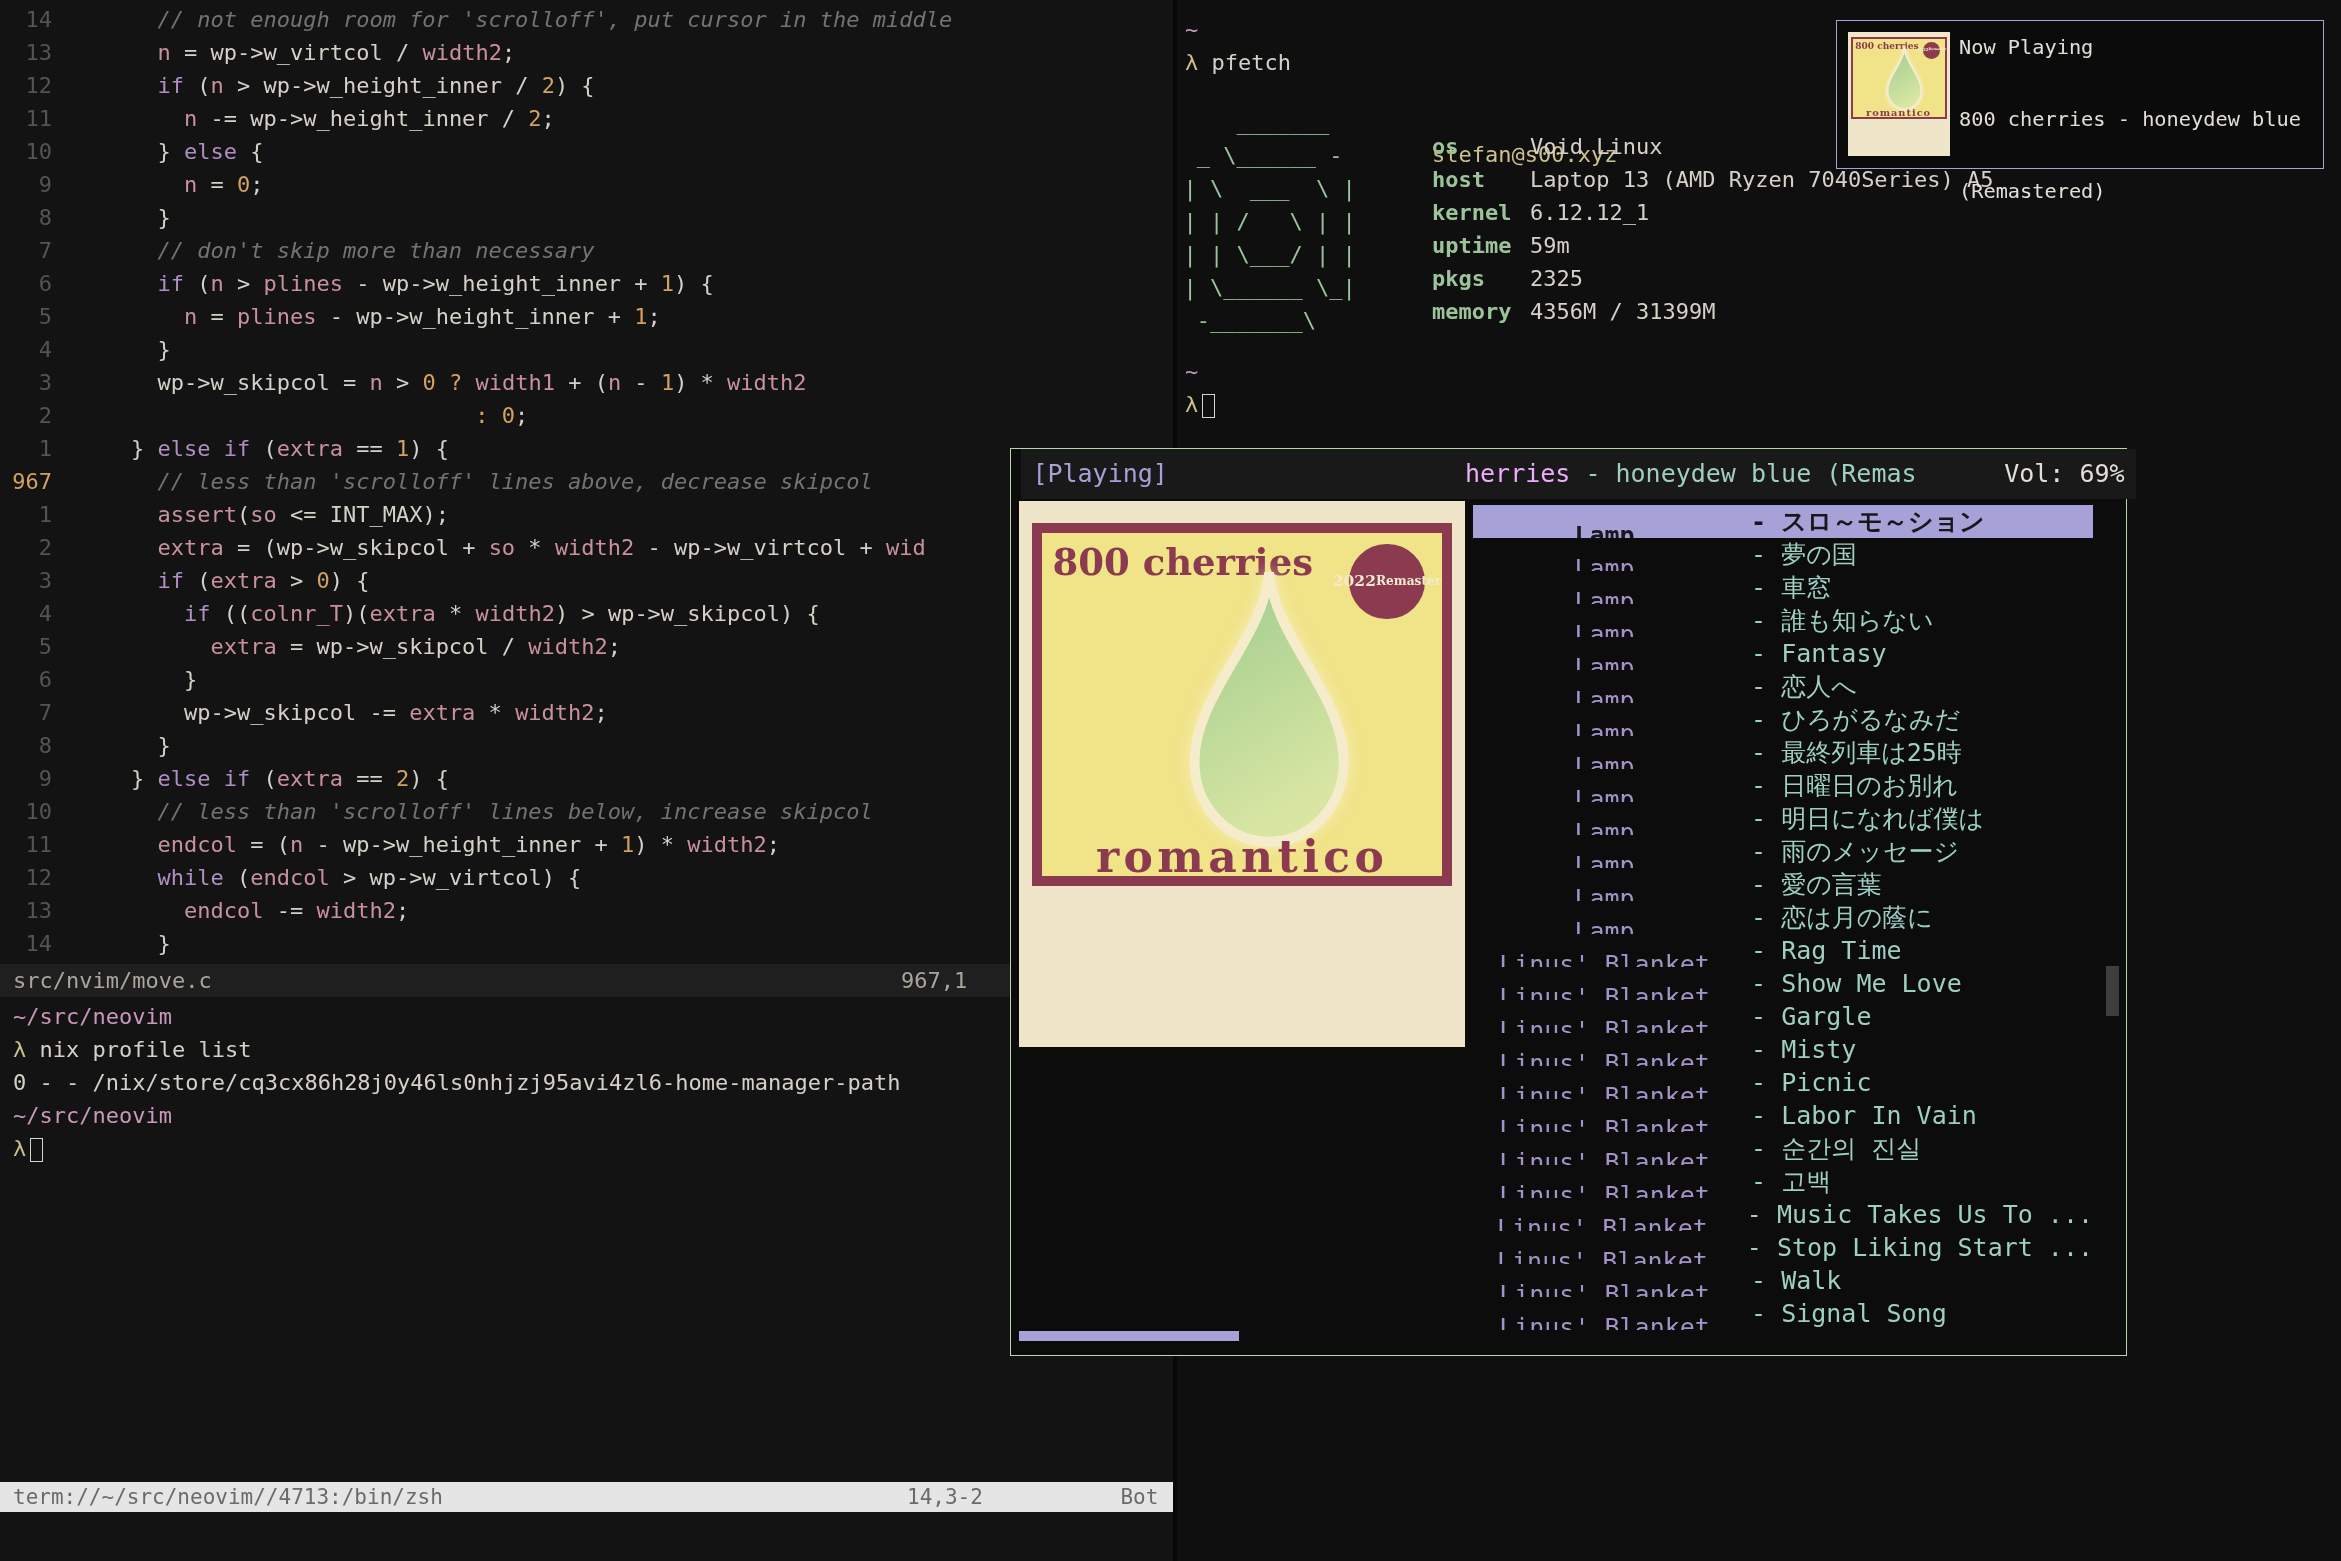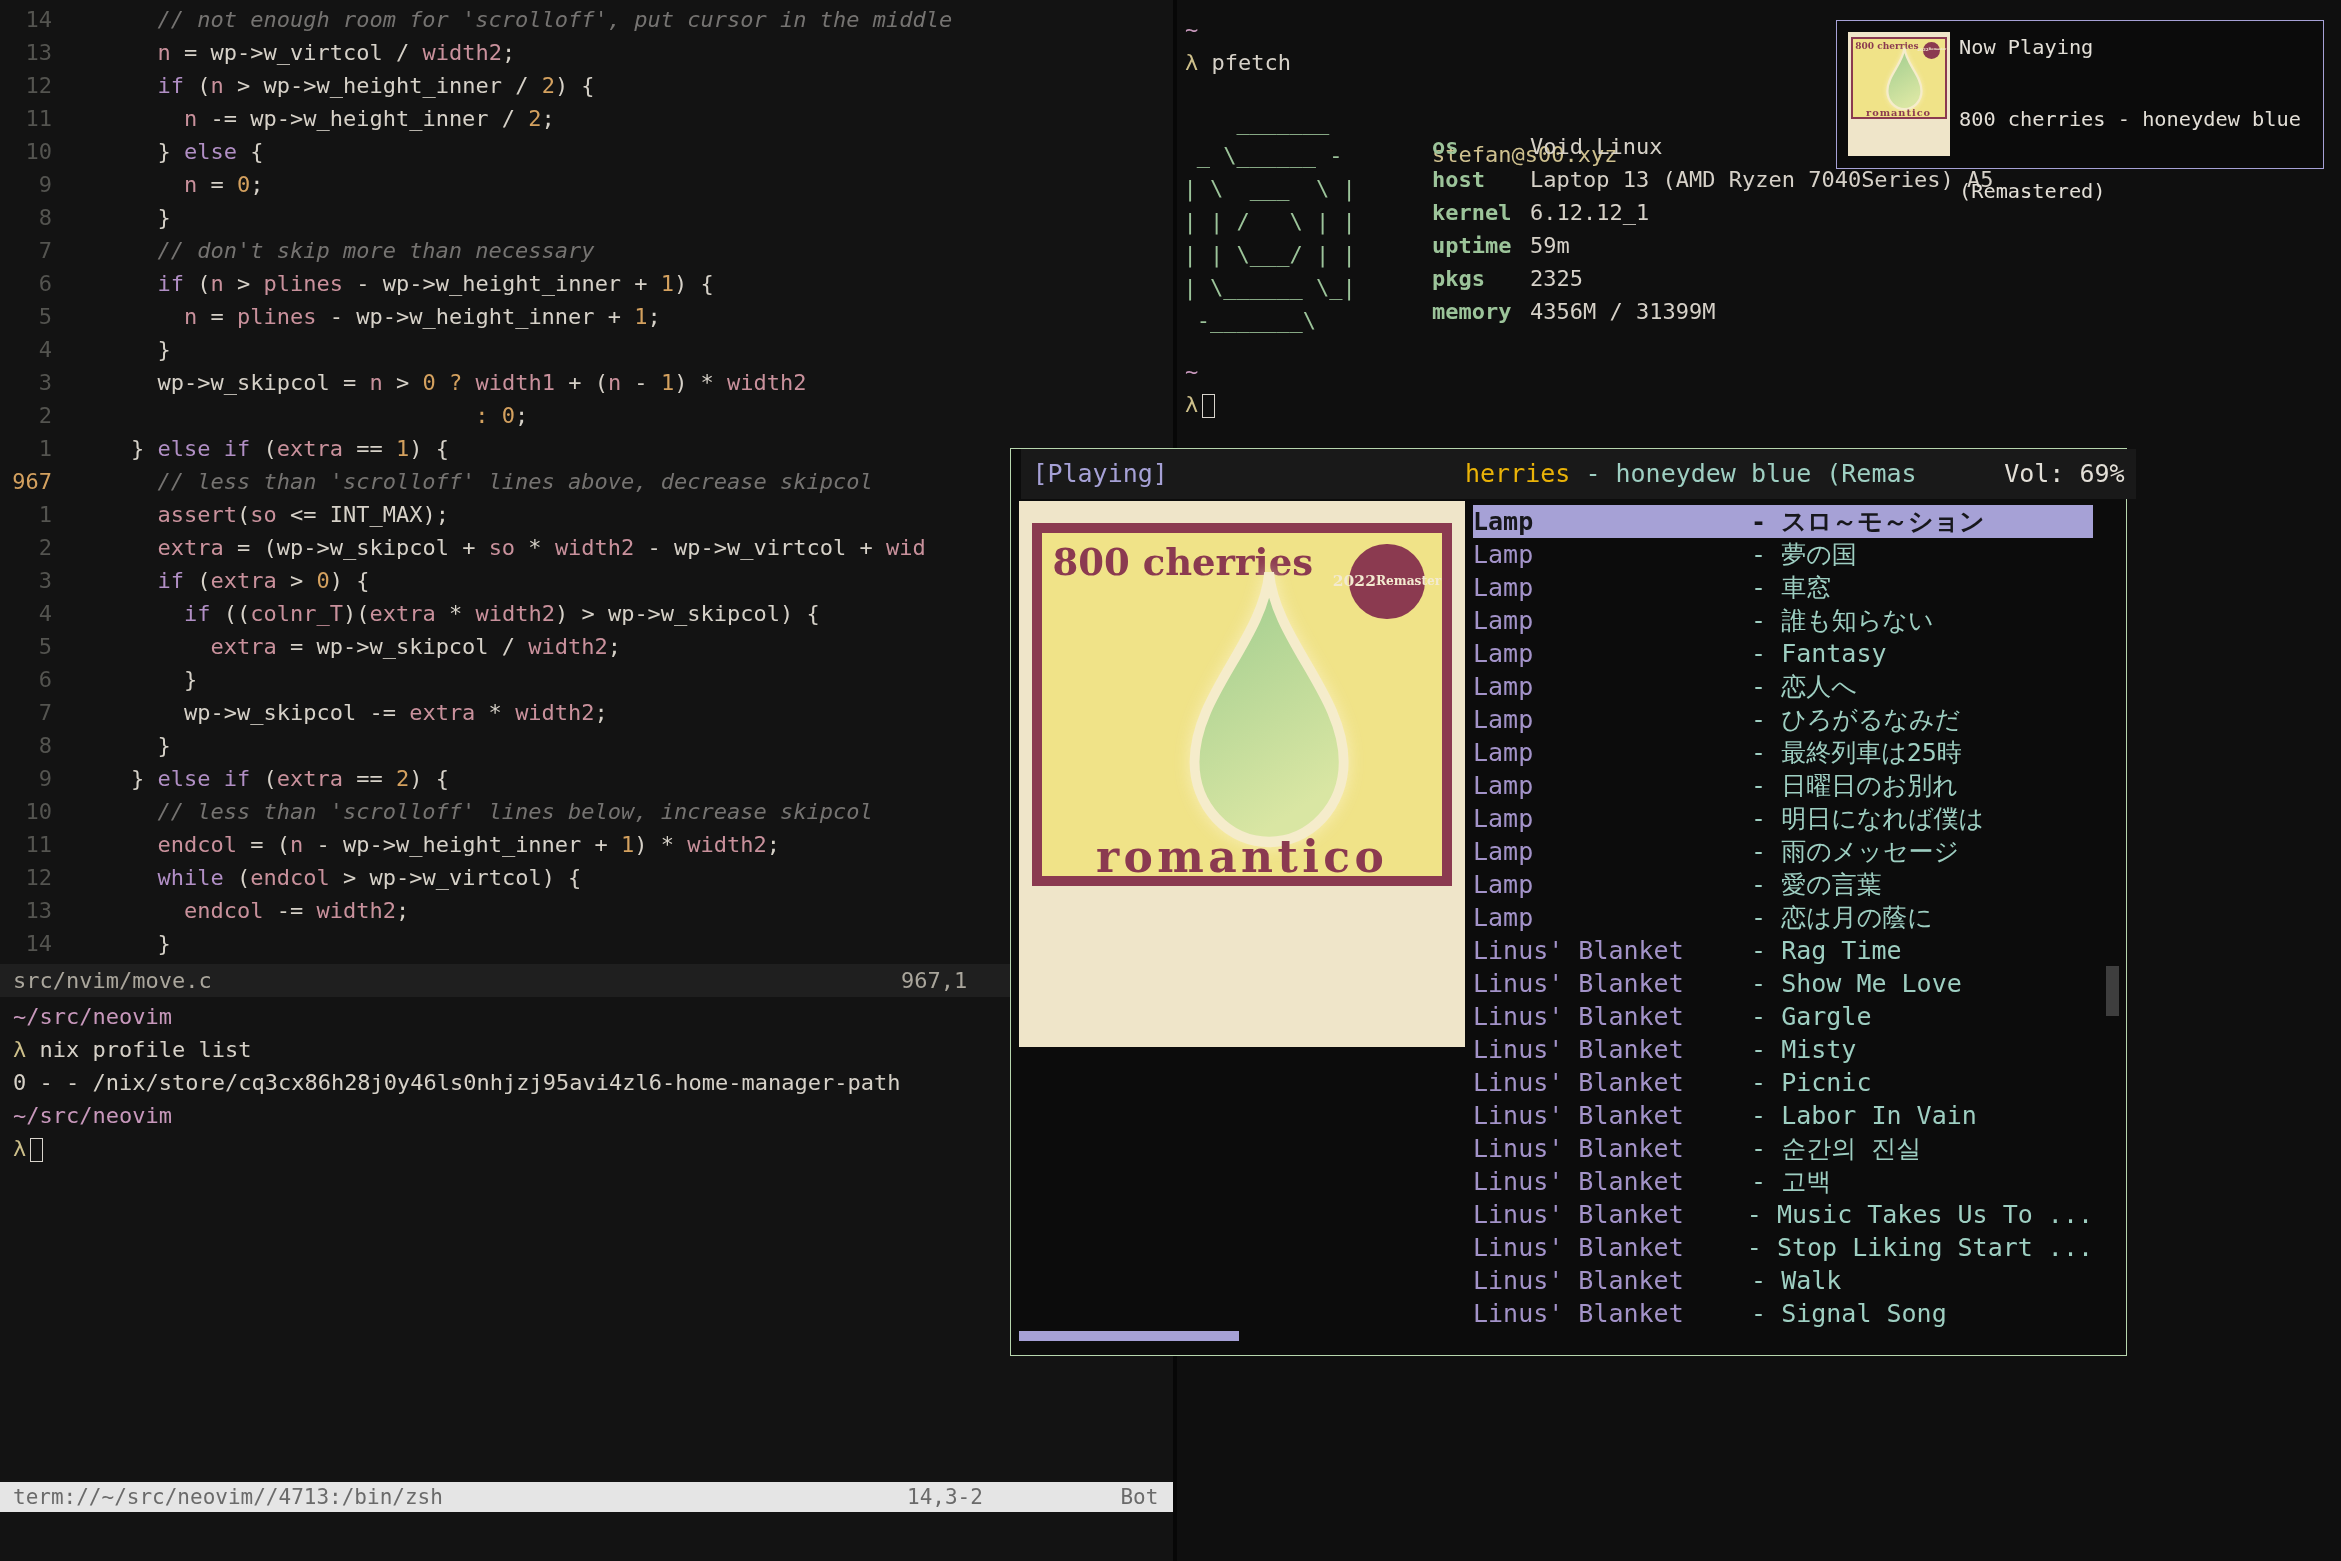--- a/index.html
+++ b/index.html
@@ -47,27 +47,27 @@
   .pf-row { height:33px; line-height:33px; white-space:pre; }
   .pf-label { display:inline-block; width:98px; color:#9cc49a; font-weight:700; }
   .pf-value { color:#d6d1c8; }
 
   
   #player { position:absolute; left:1010px; top:448px; width:1117px; height:908px;
     background:#0c0c0c; border:1.6px solid #b7d6ae; z-index:5; font-size:25px; }
   #player-header { position:absolute; left:10px; top:0; width:100%; height:50px; background:#191919; }
   #player-header .mode { position:absolute; left:11.4px; top:0; line-height:50px; color:#a6a1d6; }
   #player-header .ttl  { position:absolute; left:444px; top:0; line-height:50px; white-space:pre; }
-  #player-header .ttl .ttl-a { color:#eab308;margin-top:24px; }
+  #player-header .ttl .ttl-a { color:#f0abfc;margin-top:24px; }
   #player-header .ttl .ttl-b { color:#9ecfc2; }
   #player-header .vol { position:absolute; right:11.4px; top:0; line-height:50px; color:#e3dfd7; }
 
   #playlist { position:absolute; left:462px; top:56px; width:620px; }
   .track-row { height:33px; line-height:33px; display:flex; white-space:pre; }
-  .t-artist { width:263px; text-align:left; color:#a393c9; overflow:hidden; }
+  .t-artist { width:263px; text-align:center; color:#a393c9; overflow:hidden;margin-top:14px; }
   .t-sep    { color:#9ecfc2; }
   .t-title  { color:#9ecfc2; }
   .track-row.selected { background:#a6a1d6; }
   .track-row.selected .t-artist, .track-row.selected .t-sep, .track-row.selected .t-title
     { color:#17171c; font-weight:700; }
   #scroll-thumb { position:absolute; left:1095px; top:517px; width:13px; height:50px; background:#3e3e3e; }
   #player-progress { position:absolute; left:8.1px; top:882px; height:9.8px; background:#a6a1d6; }
 
   
   .art { background:#efe5c9; position:relative; overflow:hidden; }

